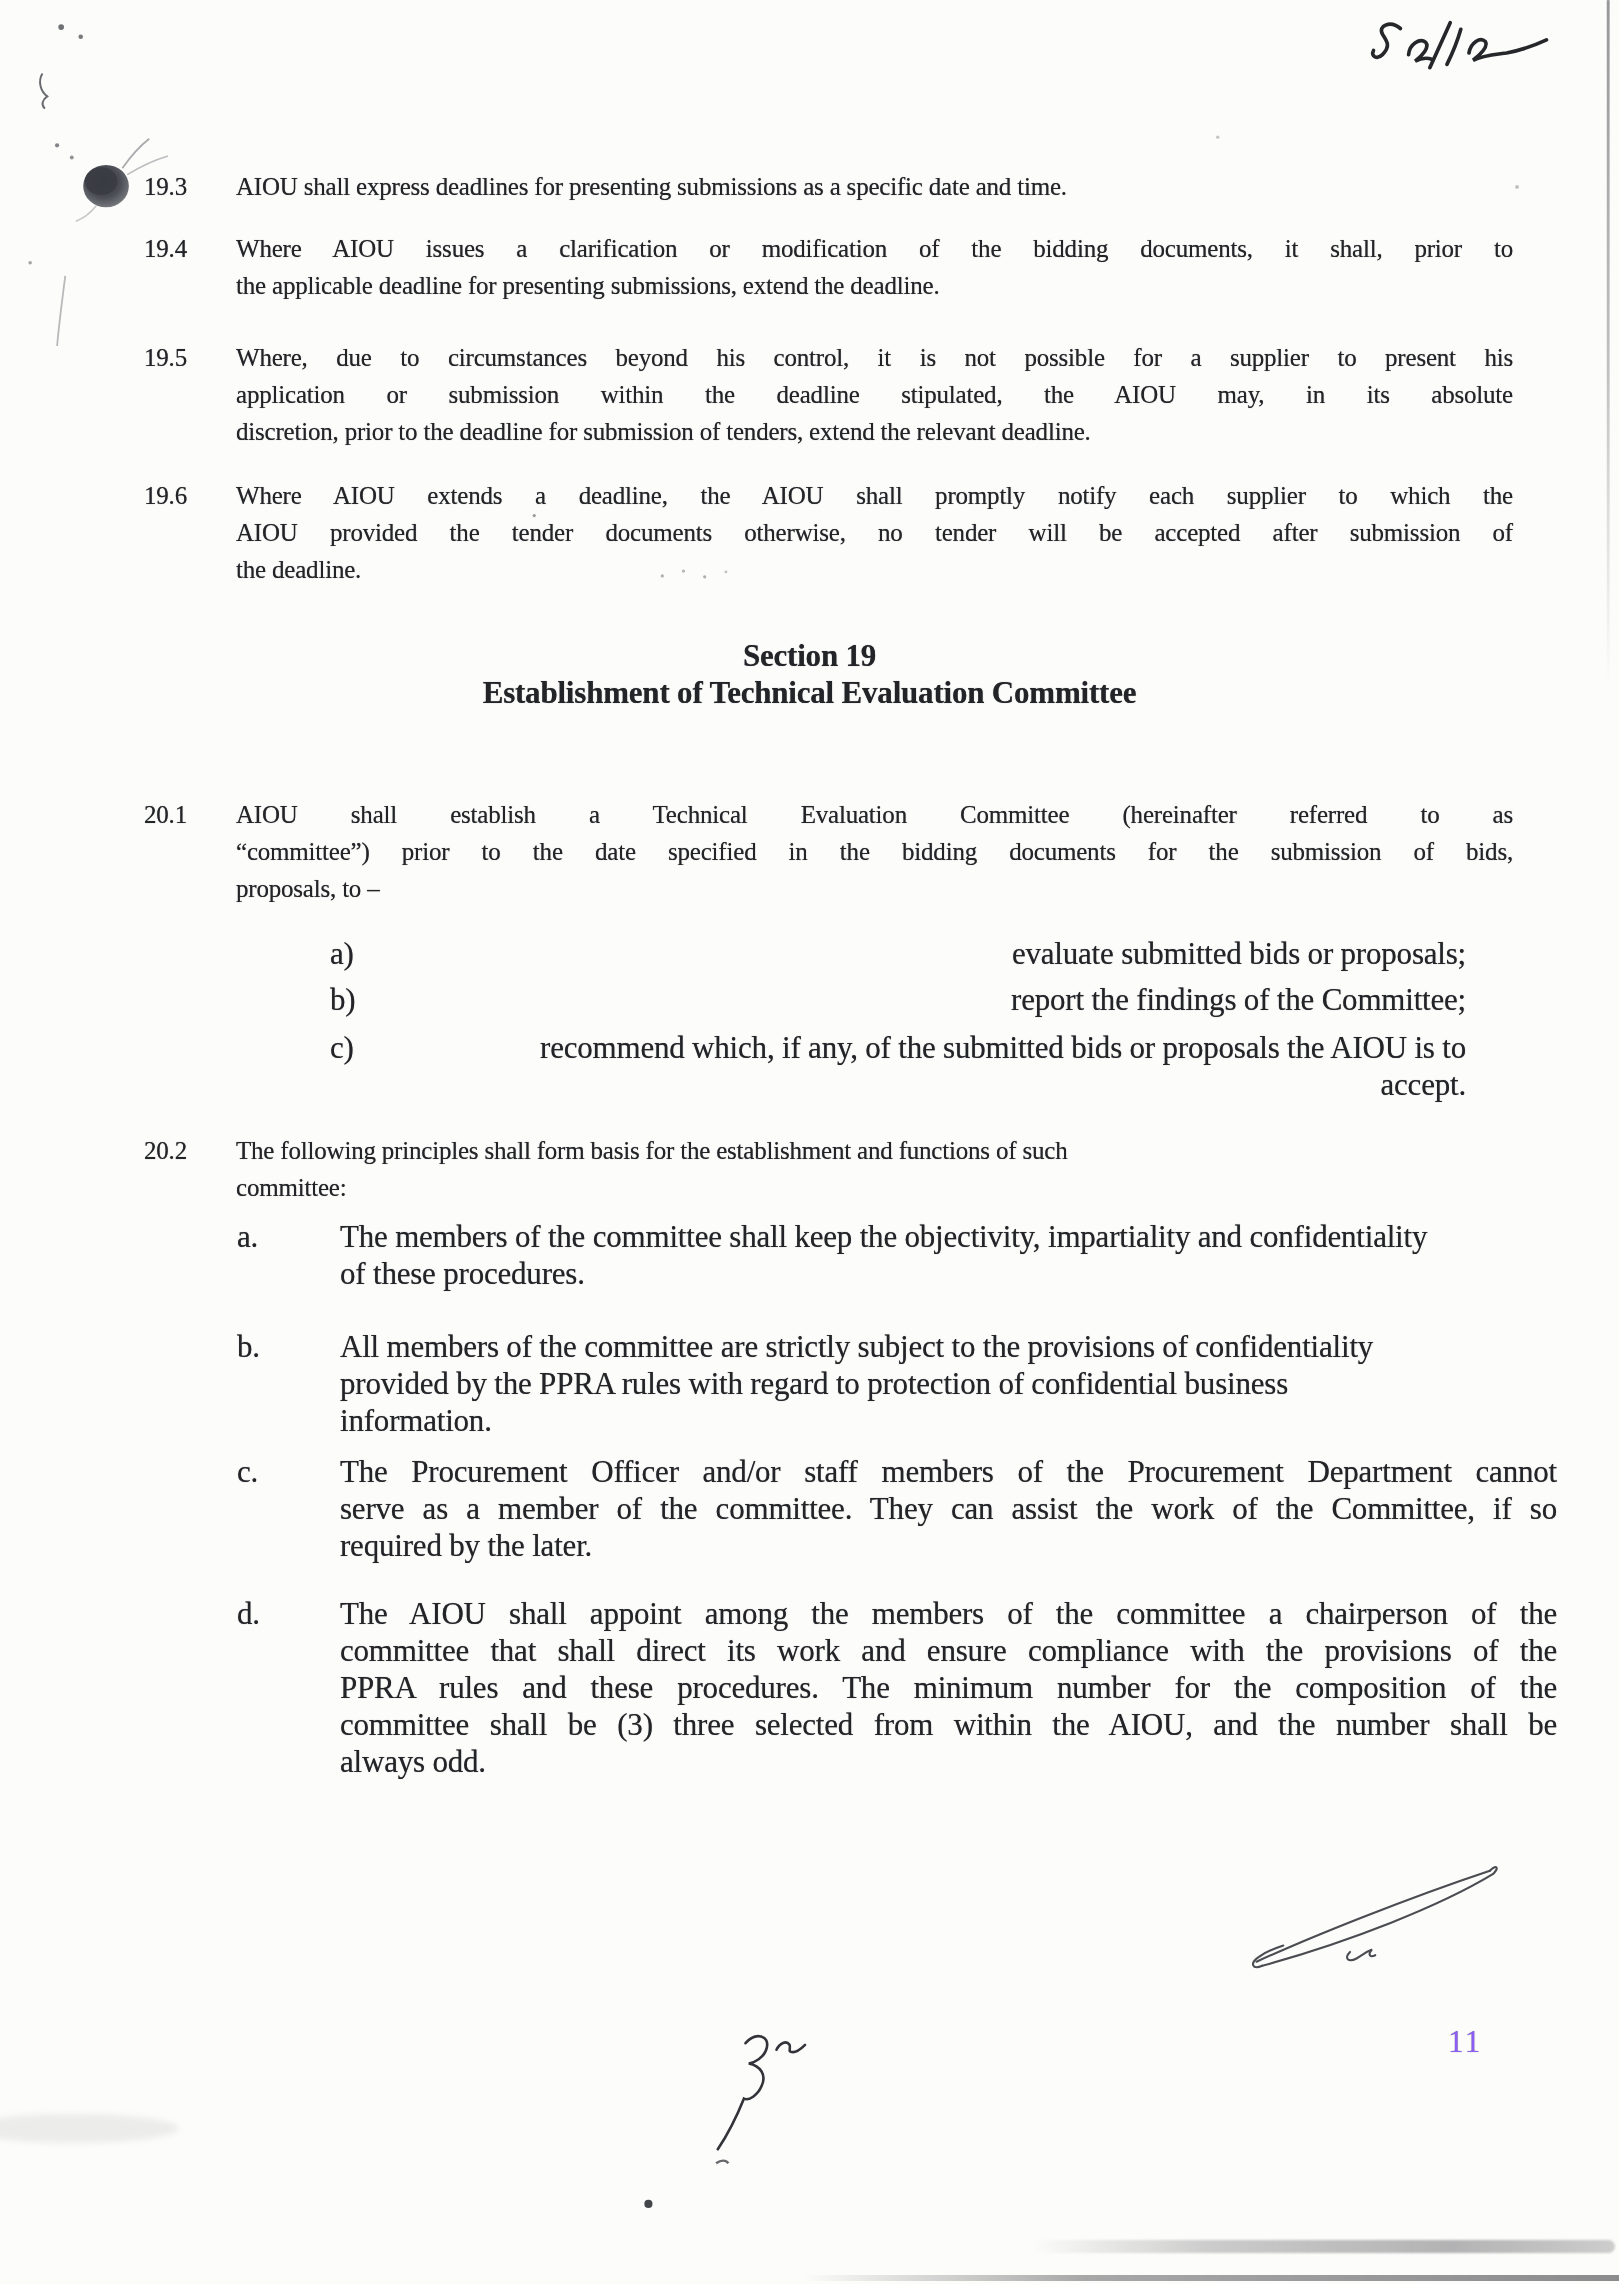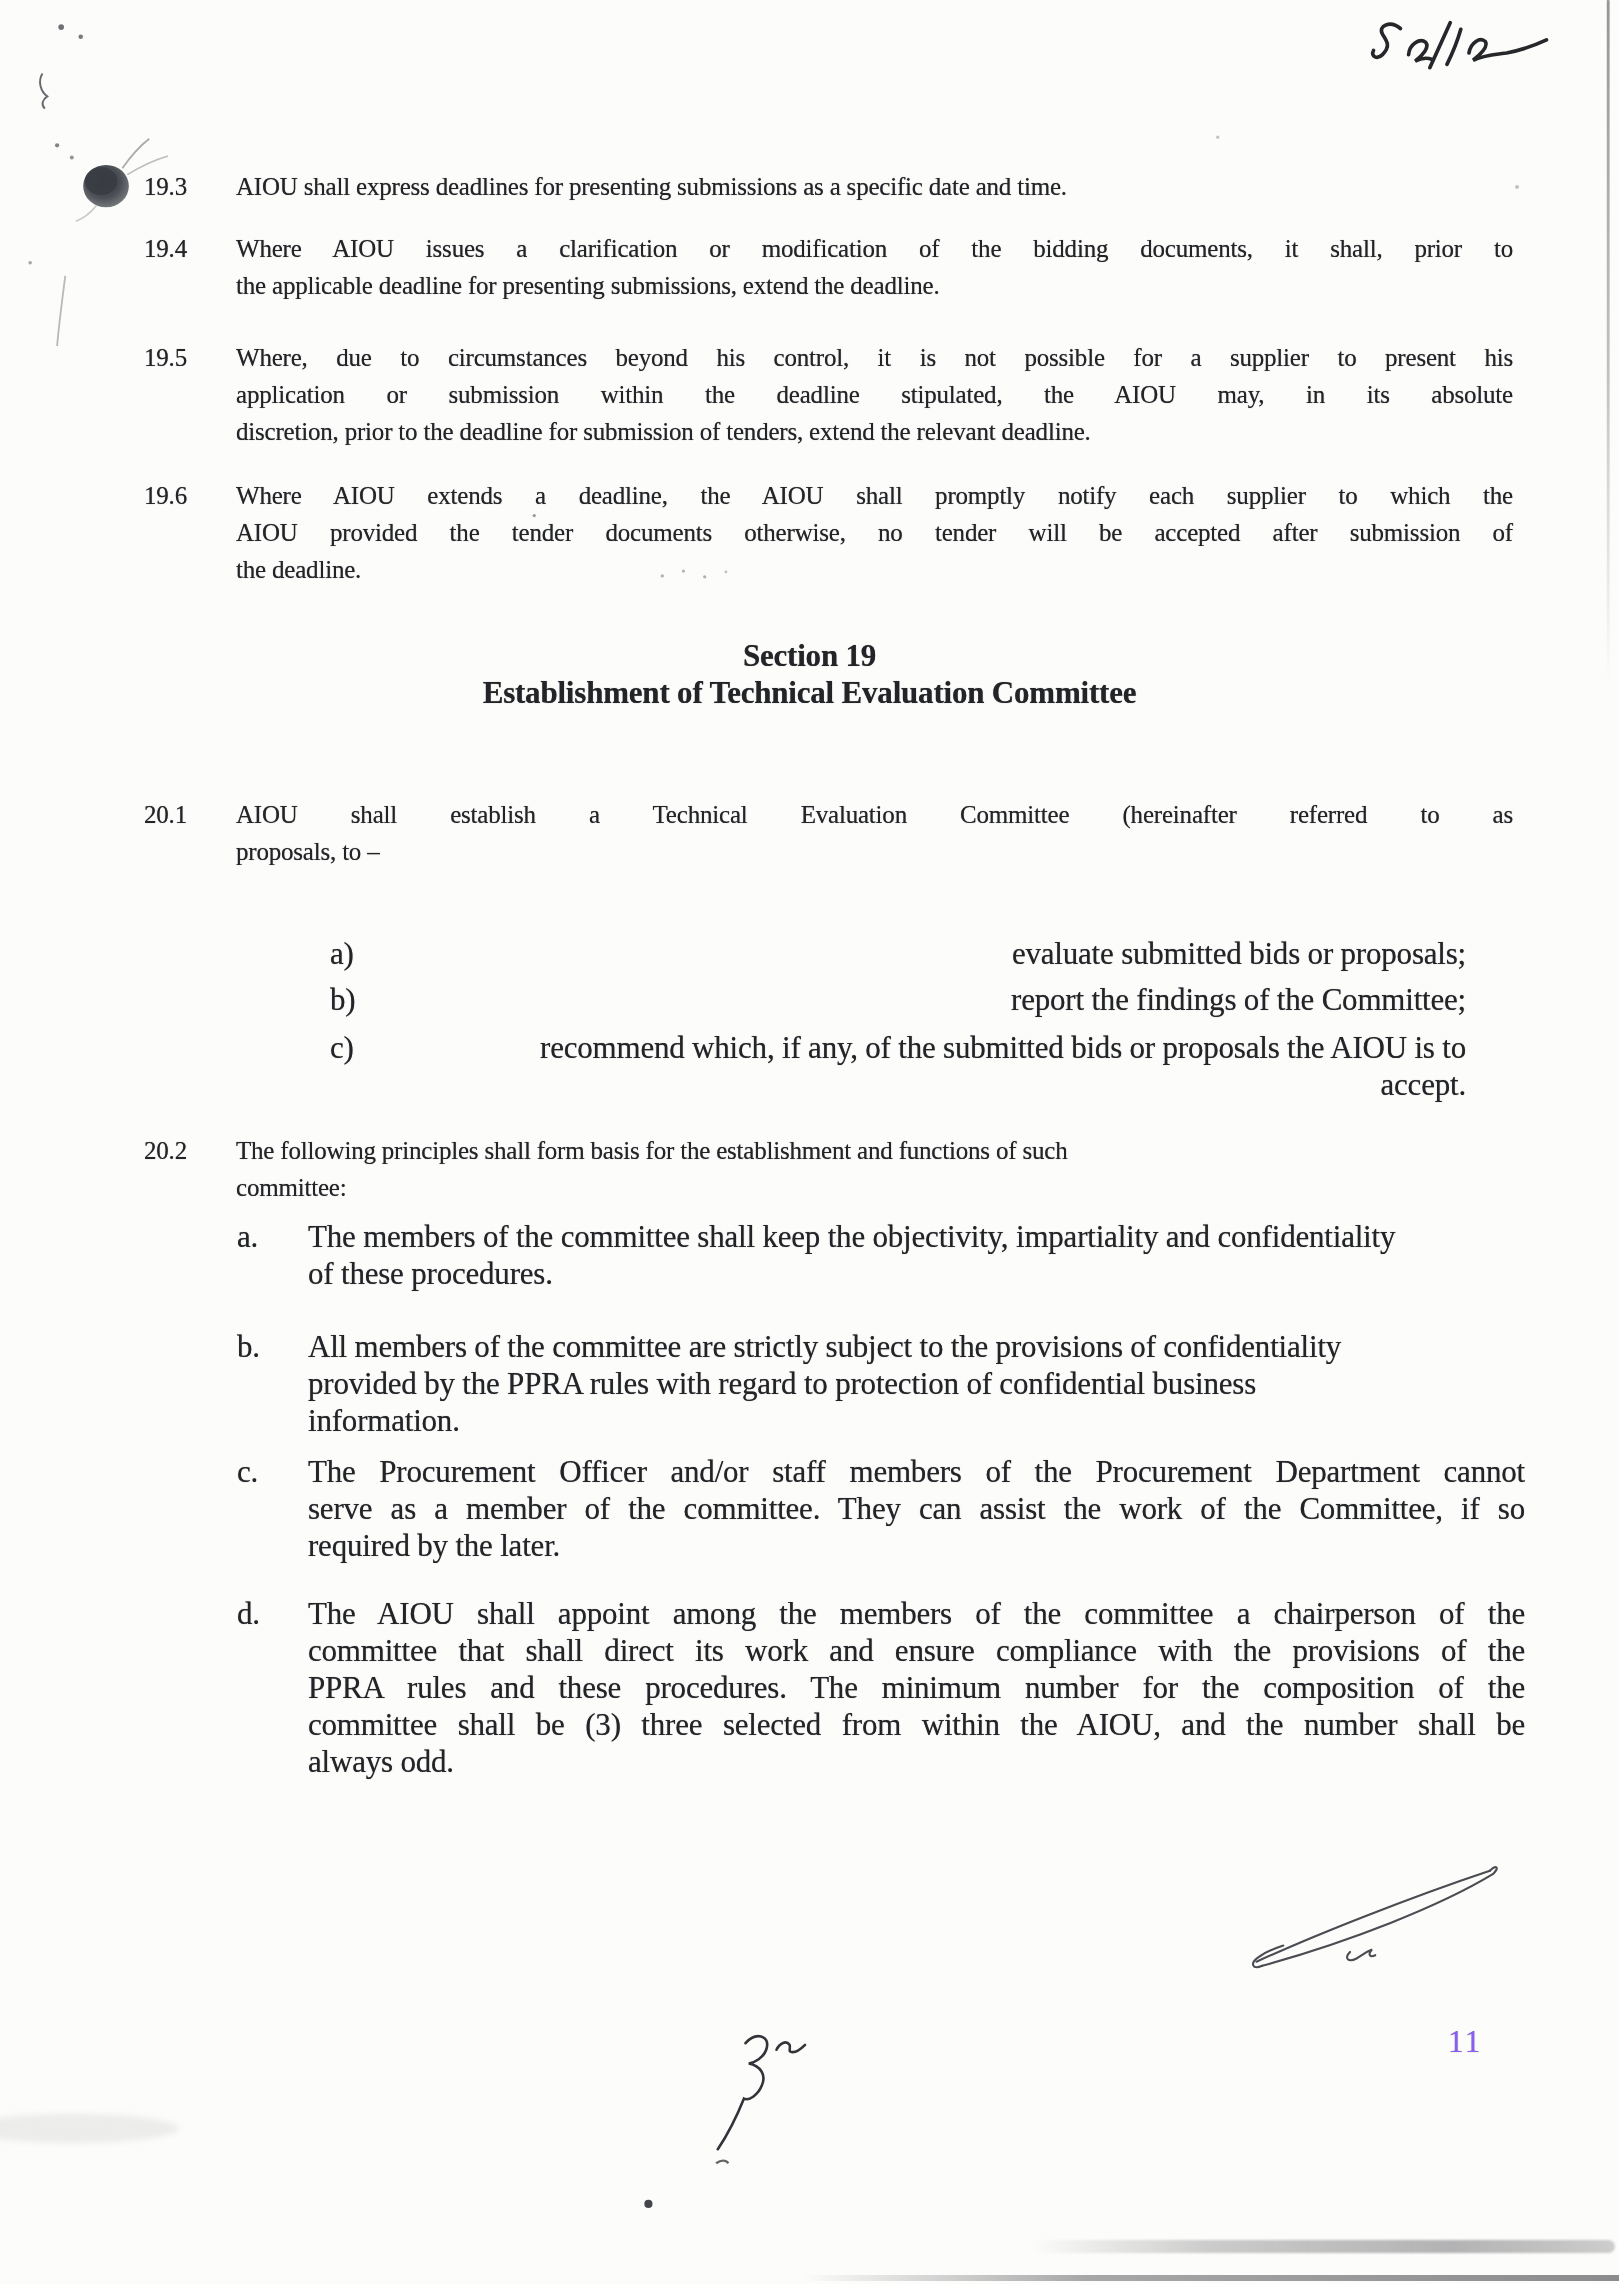--- a/index.html
+++ b/index.html
@@ -16,21 +16,21 @@
   .ln{ line-height:37px; min-height:37px; white-space:normal; }
   .j{ text-align:justify; text-align-last:justify; }
   .clause{ position:absolute; left:144px; width:1369px; font-size:25px; }
   .clause .cnum{ position:absolute; left:0; top:0; line-height:37px; }
   .clause .cbody{ margin-left:92px; width:1277px; }
   .sub1{ position:absolute; left:330px; width:1138px; font-size:31px; }
   .sub1 .cnum{ position:absolute; left:0; top:0; line-height:37px; }
   .sub1 .cbody{ margin-left:98px; width:1038px;text-align:right; }
   .sub2{ position:absolute; left:237px; width:1289px; font-size:31px; }
   .sub2 .cnum{ position:absolute; left:0; top:0; line-height:37px; }
-  .sub2 .cbody{ margin-left:71px; width:1217px; }
+  .sub2 .cbody{ margin-left:103px; width:1217px; }
   .heading{ position:absolute; left:0; top:637px; width:1619px;
     font-size:31px; font-weight:bold; text-align:center; }
   .heading .ln{ text-align:center; }
   .pagenum{ position:absolute; left:1448px; top:2024px;
     font-size:31px; color:#8b5cf6; letter-spacing:2.4px; }
   .artifact-svg{ position:absolute; pointer-events:none; }
   .overlay{ left:0; top:0; }
   .streak{
     position:absolute; left:1032px; top:2240px; width:583px; height:13px;
     border-radius:6.5px; filter:blur(1px);
@@ -143,20 +143,21 @@
 
   <div class="heading txt">
     <div class="ln">Section 19</div>
     <div class="ln">Establishment of Technical Evaluation Committee</div>
   </div>
 
   <div class="clause txt" style="top:796px">
     <span class="cnum">20.1</span>
     <div class="cbody">
       <div class="ln j">AIOU shall establish a Technical Evaluation Committee (hereinafter referred to as</div>
+      <div class="ln j">“committee”) prior to the date specified in the bidding documents for the submission of bids,</div>
       <div class="ln">proposals, to –</div>
     </div>
   </div>
 
   <div class="sub1 txt" style="top:935px">
     <span class="cnum">a)</span>
     <div class="cbody">
       <div class="ln">evaluate submitted bids or proposals;</div>
     </div>
   </div>

